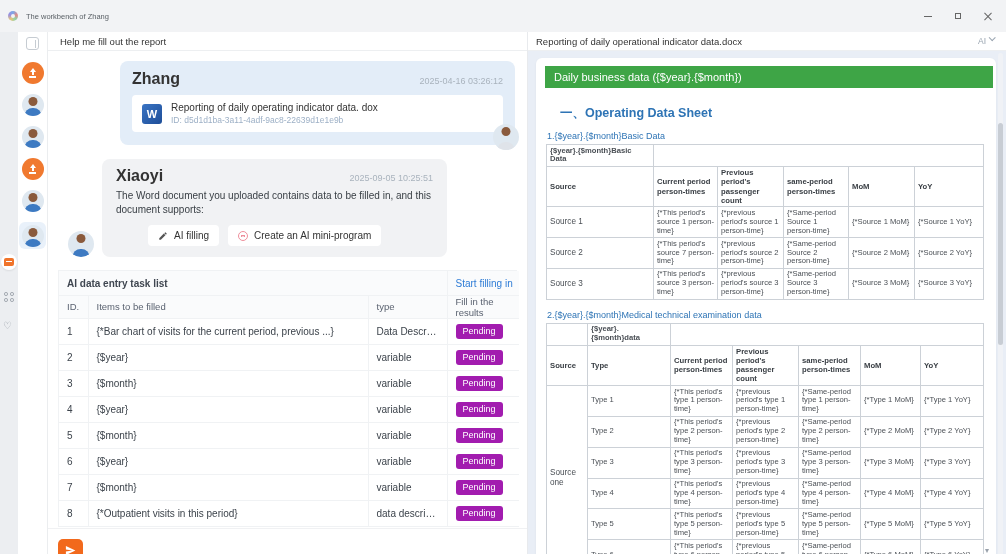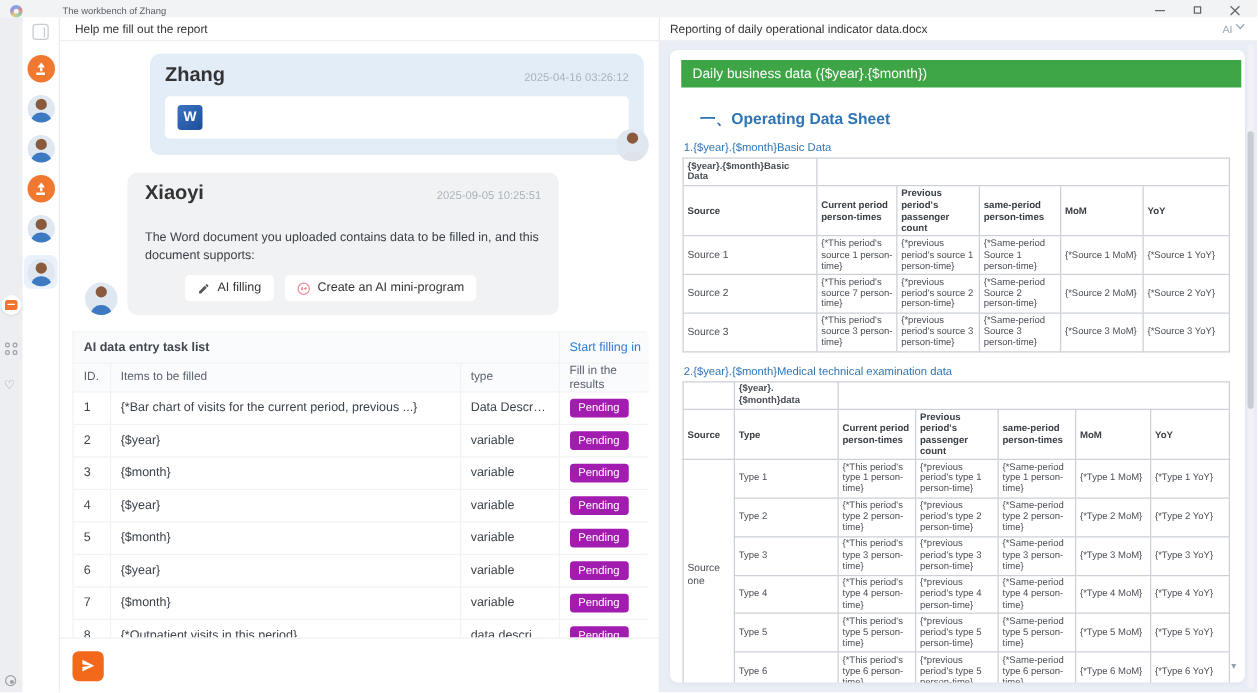--- a/index.html
+++ b/index.html
@@ -1,21 +1,21 @@
 <!DOCTYPE html>
 <html><head>
 <meta charset="utf-8">
 <style>
   * { margin:0; padding:0; box-sizing:border-box; }
   html,body { width:1006px; height:554px; }
   body { font-family:"Liberation Sans", sans-serif; background:#fff; color:#333; }
   .window { position:relative; width:1006px; height:554px; overflow:hidden; background:#fff; }
 
   
-  .titlebar { height:14px; background:#f2f3f5; display:flex; align-items:flex-start; padding:4px 8px;gap:24px; }
+  .titlebar { height:14px; background:#f2f3f5; display:flex; align-items:center; padding:16px 8px; }
   .logo { width:10px; height:10px; border-radius:50%;
           background:conic-gradient(#7aa7e8,#e08a8a,#8fd3a8,#e8c57a,#9b8fe0,#7aa7e8); position:relative; margin-right:8px; }
   .logo::after { content:""; position:absolute; inset:3px; background:#f2f3f5; border-radius:50%; }
   .title-text { font-size:7.5px; color:#5a6066; }
   .win-controls { margin-left:auto; display:flex; align-items:center; gap:22px; padding-right:6px; }
   .wc { width:8px; height:8px; position:relative; cursor:pointer; }
   .wc-min::after { content:""; position:absolute; left:0; right:0; top:4px; height:1px; background:#666; }
   .wc-max::after { content:""; position:absolute; inset:1px; border:1px solid #666; }
   .wc-close::before,.wc-close::after { content:""; position:absolute; left:-1px; right:-1px; top:4px; height:1px; background:#666; }
   .wc-close::before { transform:rotate(45deg);} .wc-close::after { transform:rotate(-45deg);}
@@ -62,21 +62,21 @@
   .msg-name { font-size:16px; font-weight:bold; color:#333; }
   .msg-time { font-size:9px; color:#a9b3bd; }
   .file-card { margin-top:7px; background:#fff; border-radius:4px; padding:7px 10px; display:flex; align-items:center; gap:9px; cursor:pointer; }
   .word-icon { width:20px; height:20px; border-radius:3px; background:linear-gradient(135deg,#3a74c4,#1e4e98); color:#fff; font-weight:bold; font-size:11px; display:flex; align-items:center; justify-content:center; flex:none; }
   .file-name { font-size:10px; color:#333; }
   .file-id { font-size:8.5px; color:#9db0c6; margin-top:2px; }
   .zhang-avatar { position:absolute; right:-4px; bottom:-5px; width:26px; height:26px; }
 
   .msg-xiaoyi { margin:14px 0 0 44px; width:345px; position:relative; }
   .bubble-grey { background:#f1f2f4; border-radius:8px; padding:8px 14px 11px 14px; }
-  .msg-text { font-size:10px; color:#3a4046; line-height:1.42; margin-top:20px; }
+  .msg-text { font-size:10px; color:#3a4046; line-height:1.42; margin-top:4px; }
   .action-row { display:flex; gap:9px; margin-top:8px;padding-left:32px; }
   .action-btn { background:#fff; border:none; border-radius:4px; padding:5px 10px; font-size:10px; color:#333; display:flex; align-items:center; gap:6px; cursor:pointer; font-family:inherit; }
   .action-btn svg { width:10px; height:10px; fill:#555; }
   .smiley { width:10px; height:10px; border:1px solid #ef8f9c; border-radius:50%;
             background:radial-gradient(circle at 34% 48%, #ef8f9c 0.9px, transparent 1.1px),
                        radial-gradient(circle at 66% 48%, #ef8f9c 0.9px, transparent 1.1px); flex:none; }
   .xiaoyi-avatar { position:absolute; left:-34px; bottom:0; width:26px; height:26px; }
 
   
   .tasklist { margin-top:13px; border:1px solid #f0f2f4; border-bottom:none; }
@@ -182,20 +182,24 @@
       <div class="chat-body">
 
         <div class="msg-zhang">
           <div class="bubble-blue">
             <div class="msg-head">
               <span class="msg-name">Zhang</span>
               <span class="msg-time">2025-04-16 03:26:12</span>
             </div>
             <div class="file-card">
               <span class="word-icon">W</span>
+              <span>
+                <div class="file-name">Reporting of daily operating indicator data. dox</div>
+                <div class="file-id">ID: d5d1d1ba-3a11-4adf-9ac8-22639d1e1e9b</div>
+              </span>
             </div>
           </div>
           <div class="zhang-avatar avatar av-person av-grey"></div>
         </div>
 
         <div class="msg-xiaoyi">
           <div class="xiaoyi-avatar avatar av-person"></div>
           <div class="bubble-grey">
             <div class="msg-head">
               <span class="msg-name">Xiaoyi</span>

